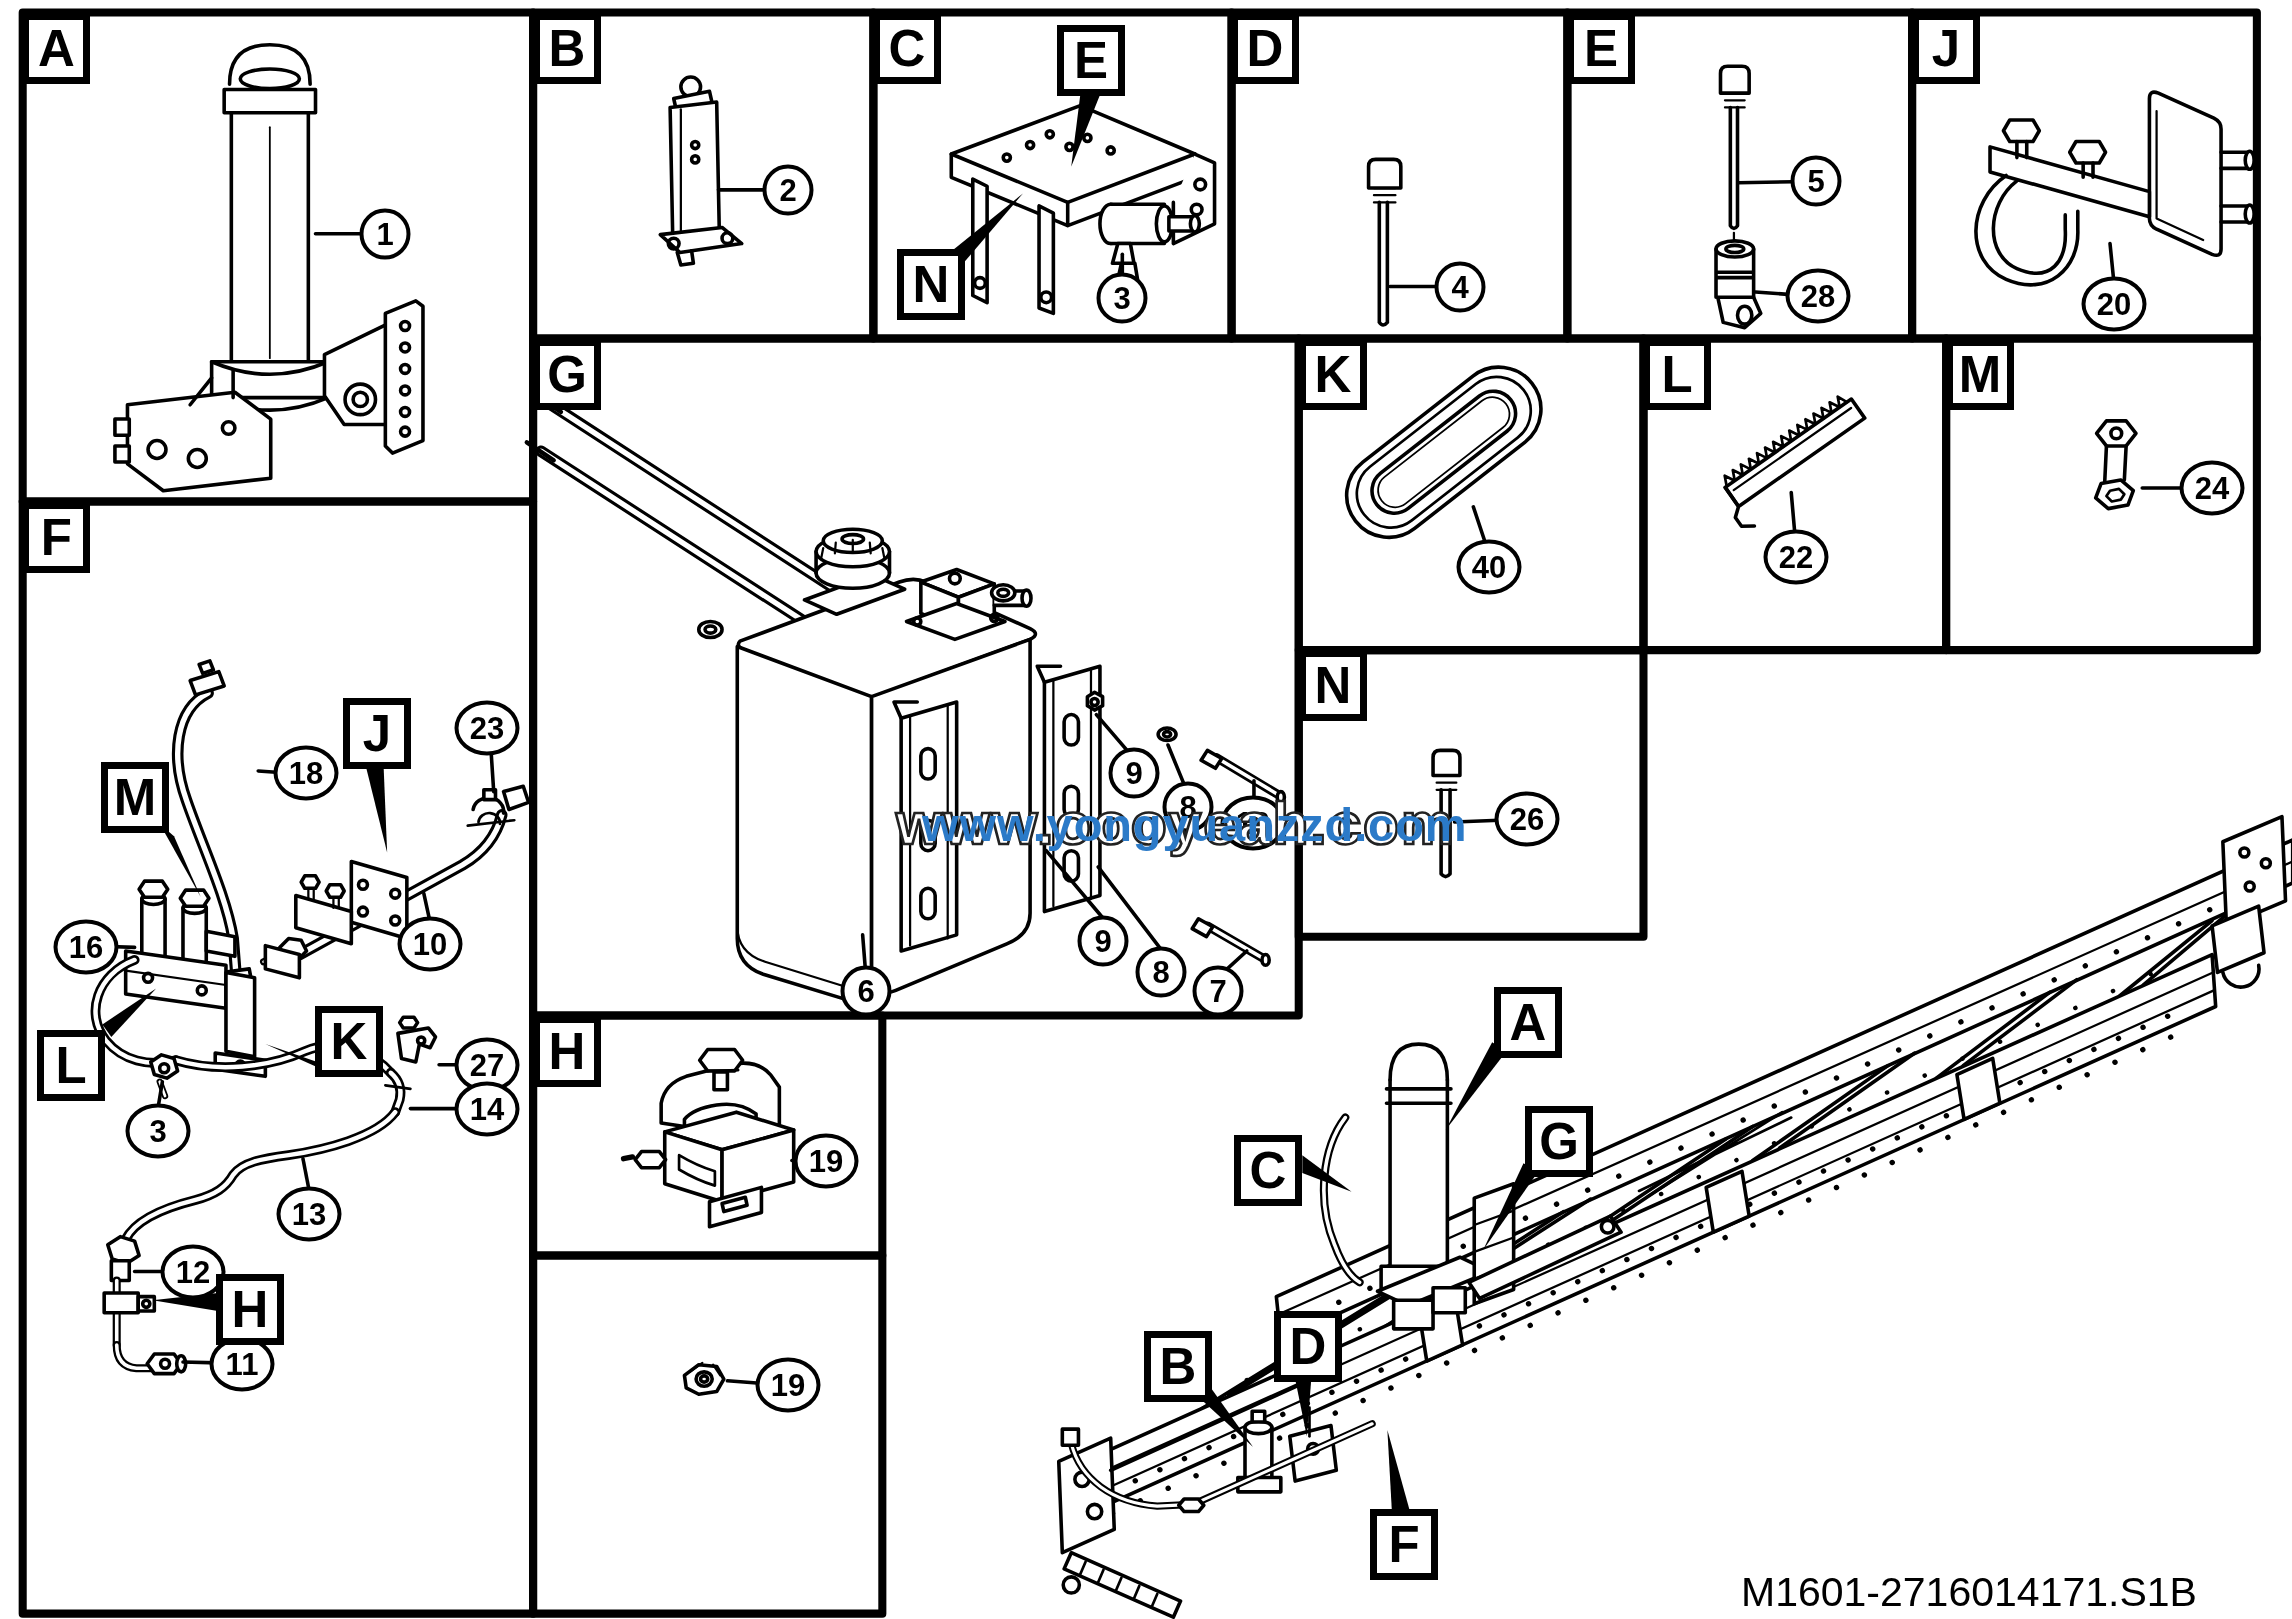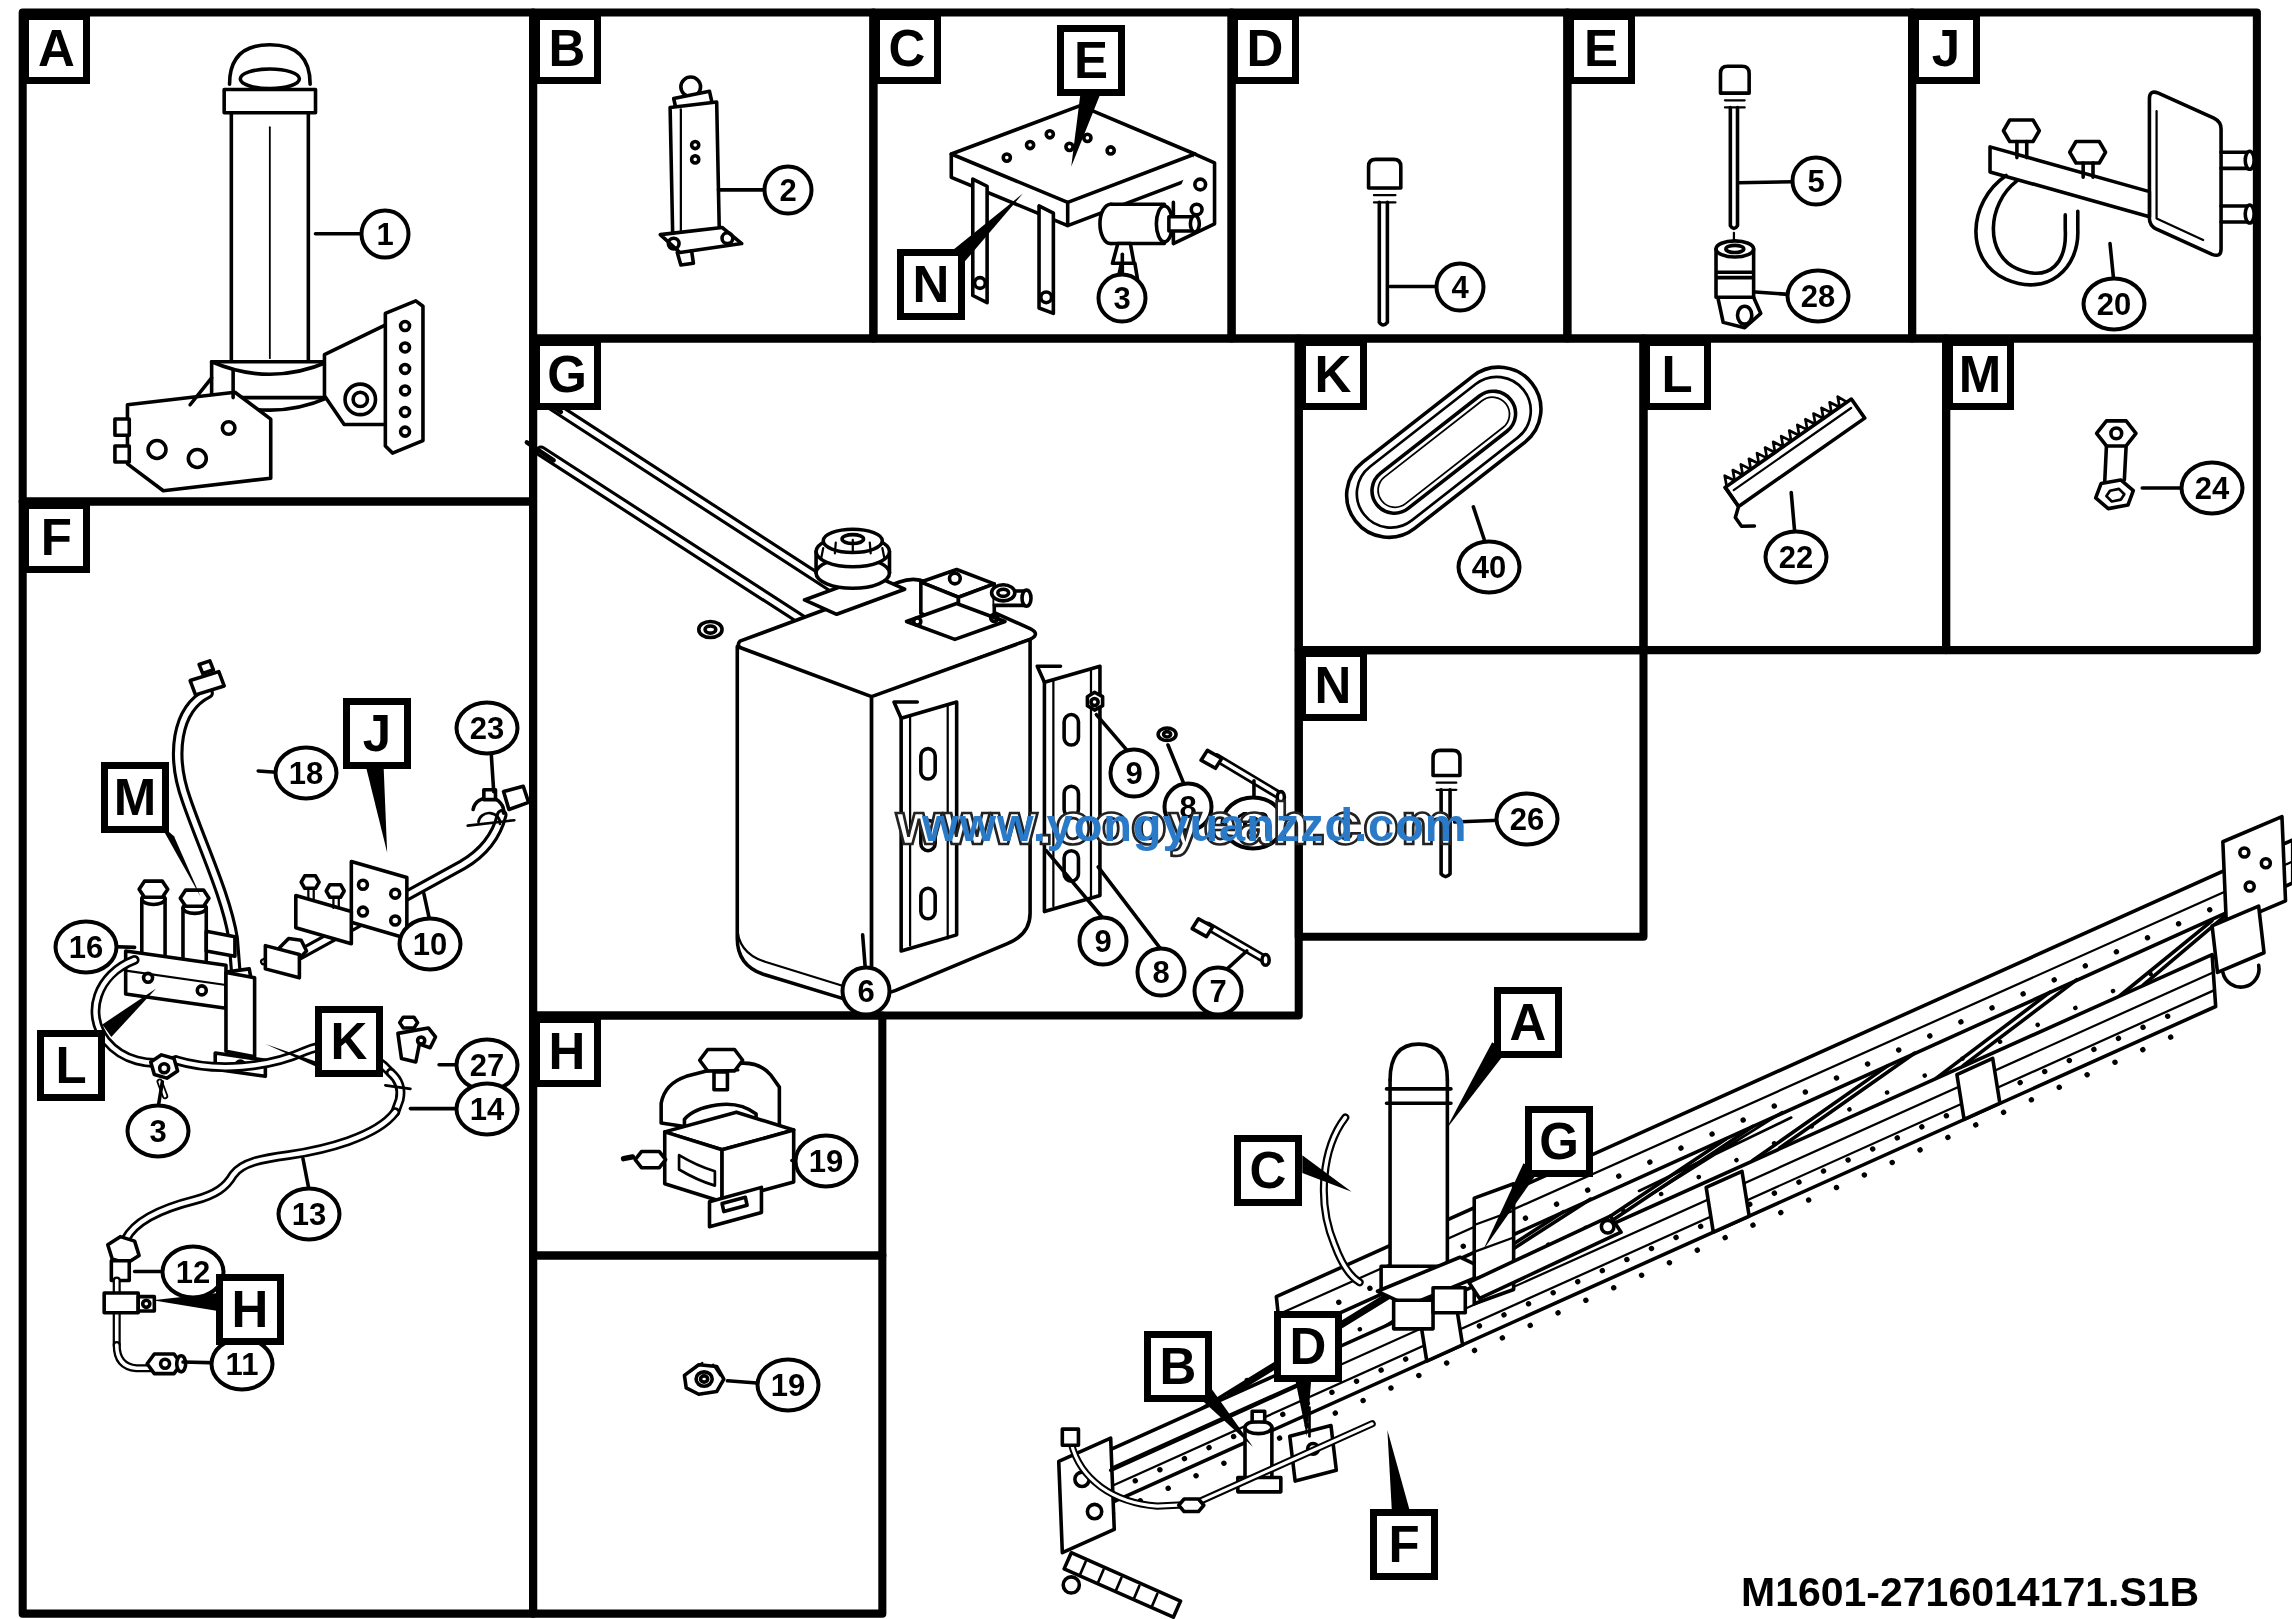--- a/index.html
+++ b/index.html
@@ -8,21 +8,21 @@
   .art{position:absolute;left:0;top:0;z-index:1;}
   .lbox{position:absolute;z-index:12;background:#fff;border:7.2px solid #000;width:54px;height:57px;
         display:flex;align-items:center;justify-content:center;font-weight:800;font-size:51px;line-height:1;}
   .callout{position:absolute;z-index:10;transform:translate(-50%,-50%);background:#fff;border:4.5px solid #000;
            border-radius:50%;display:flex;align-items:center;justify-content:center;font-weight:700;font-size:31px;}
   .cs{width:43px;height:43px;}
   .cw{width:57px;height:47px;}
   .wm{position:absolute;z-index:50;pointer-events:none;white-space:nowrap;font-weight:800;}
   .wm-outline{left:896px;top:790px;font-size:59px;color:#fff;-webkit-text-stroke:2.7px #222;letter-spacing:1.8px;}
   .wm-blue{left:922px;top:797px;font-size:47px;font-weight:700;color:#2b7ac8;letter-spacing:0.9px;}
-  .footer-pn{position:absolute;left:1741px;top:1569px;z-index:20;font-size:41px;font-weight:700;letter-spacing:0;}
+  .footer-pn{position:absolute;left:1741px;top:1569px;z-index:20;font-size:41px;font-weight:400;letter-spacing:0;}
 </style>
 </head>
 <body>
 
 <div class="stage">
 
 <svg class="art" width="2293" height="1619" viewBox="0 0 2560 1808" stroke="#000" fill="none" stroke-width="4" stroke-linecap="round" stroke-linejoin="round">
 
   <g>
     <path d="M256,94 Q256,50 301,50 Q346,50 346,94" fill="#fff"></path>

